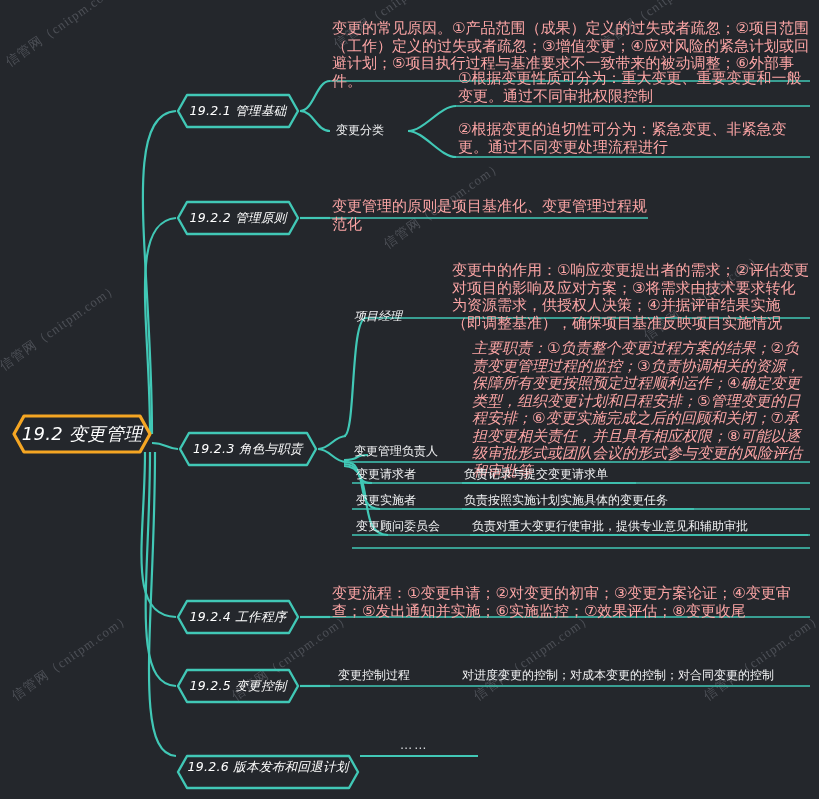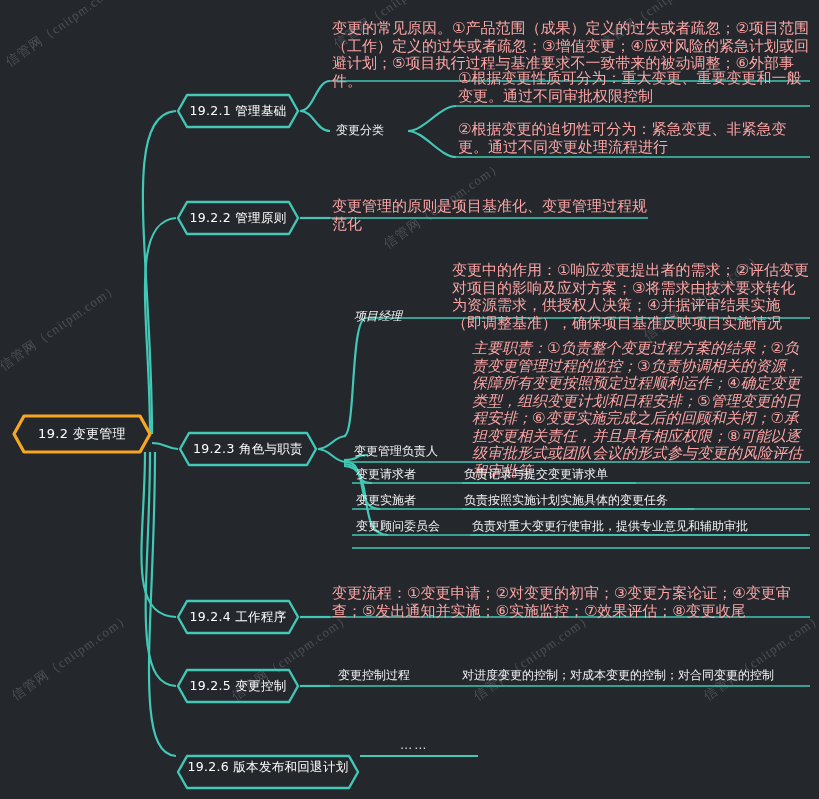--- a/index.html
+++ b/index.html
@@ -40,31 +40,32 @@
     height: 799px;
     pointer-events: none;
   }
   #links path { fill: none; stroke: #41c8b6; stroke-width: 2.2; }
   #links path.thin { stroke-width: 1.7; }
   .hexwrap {
     position: absolute;
     display: flex;
     align-items: center;
     justify-content: center;
+    font-style: italic;
   }
   .hexwrap svg.hexborder { position: absolute; left:0; top:0; overflow: visible; }
   .hexwrap .hexlabel {
     position: relative;
     color: #fff;
     font-size: 12.5px;
     white-space: nowrap;
     z-index: 2;
     letter-spacing: .3px;
   }
-  .hexwrap.root .hexlabel { font-size: 13px; }
+  .hexwrap.root .hexlabel { font-size: 18px; }
 
   
   .txt {
     position: absolute;
     color: #fca5a5;
     font-size: 15px;
     line-height: 17.5px;
     box-sizing: border-box;
     white-space: pre-wrap;
     z-index: 3;

